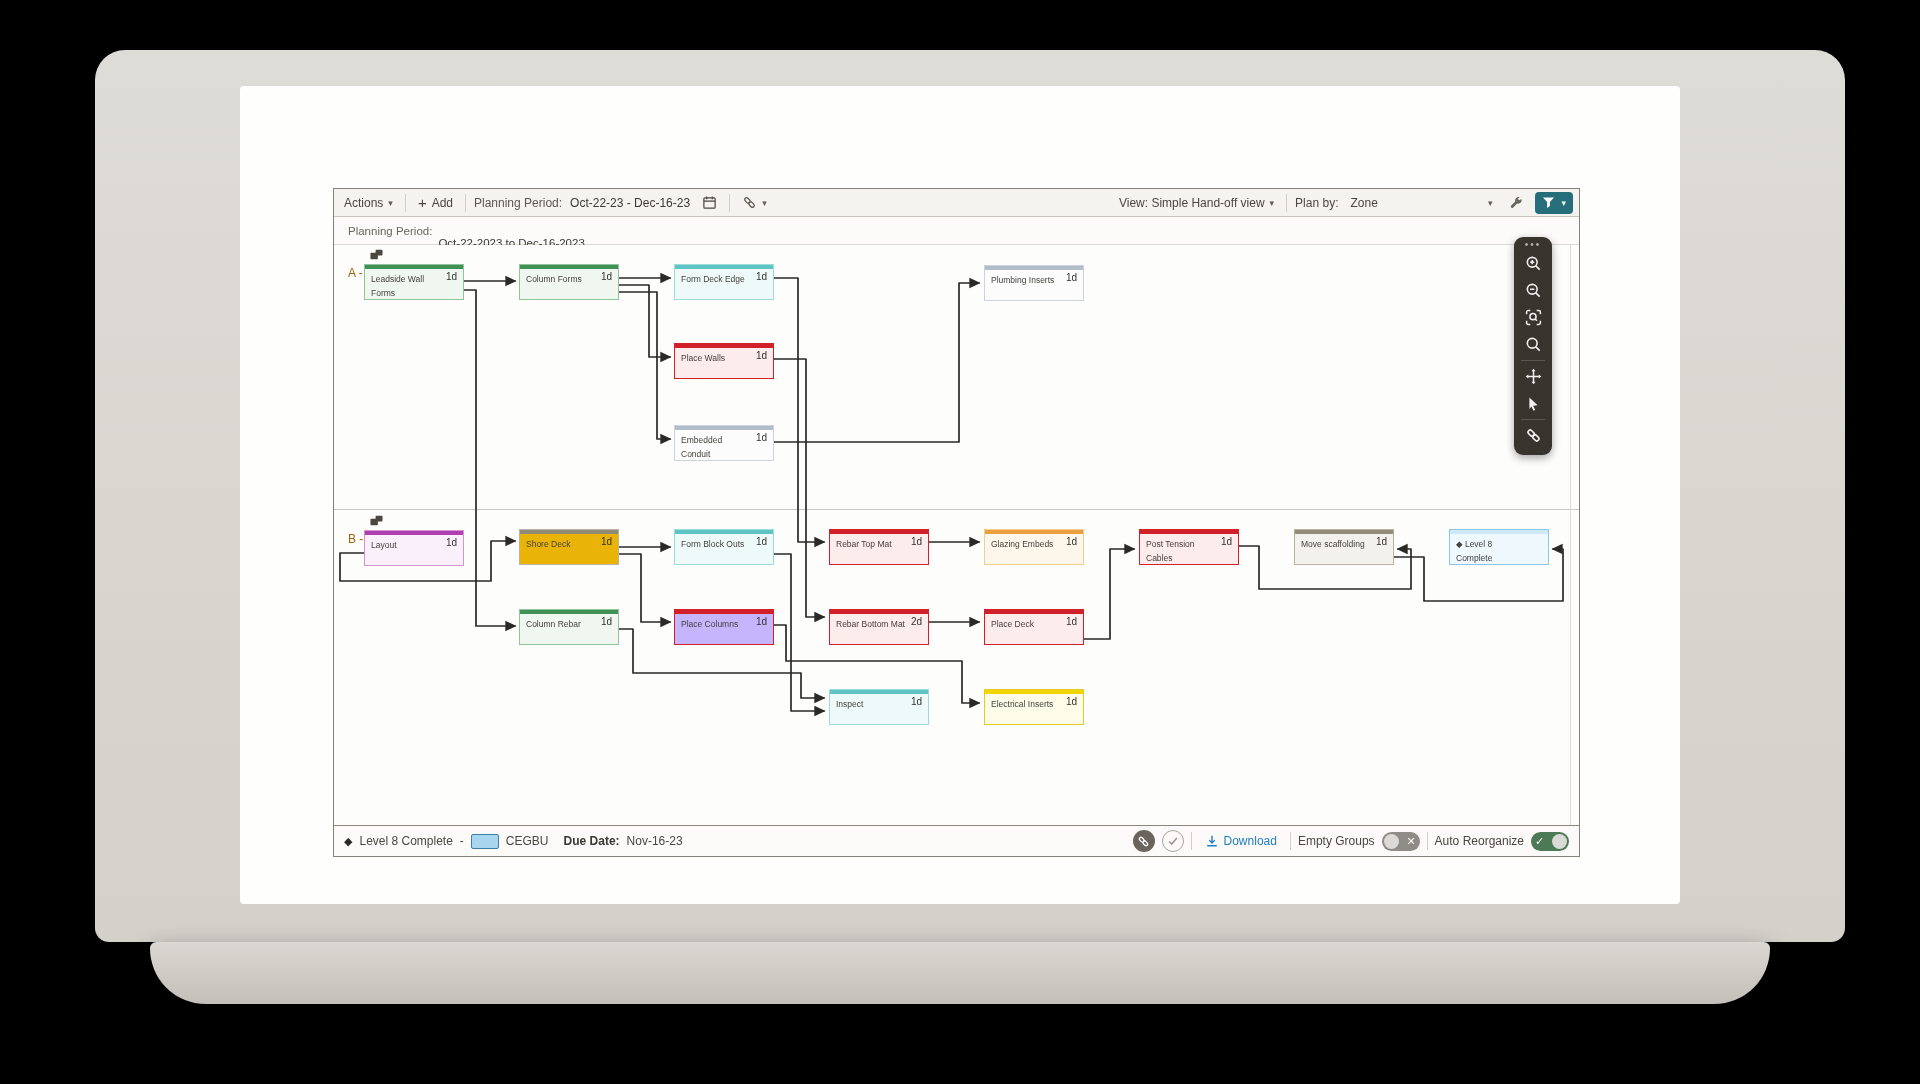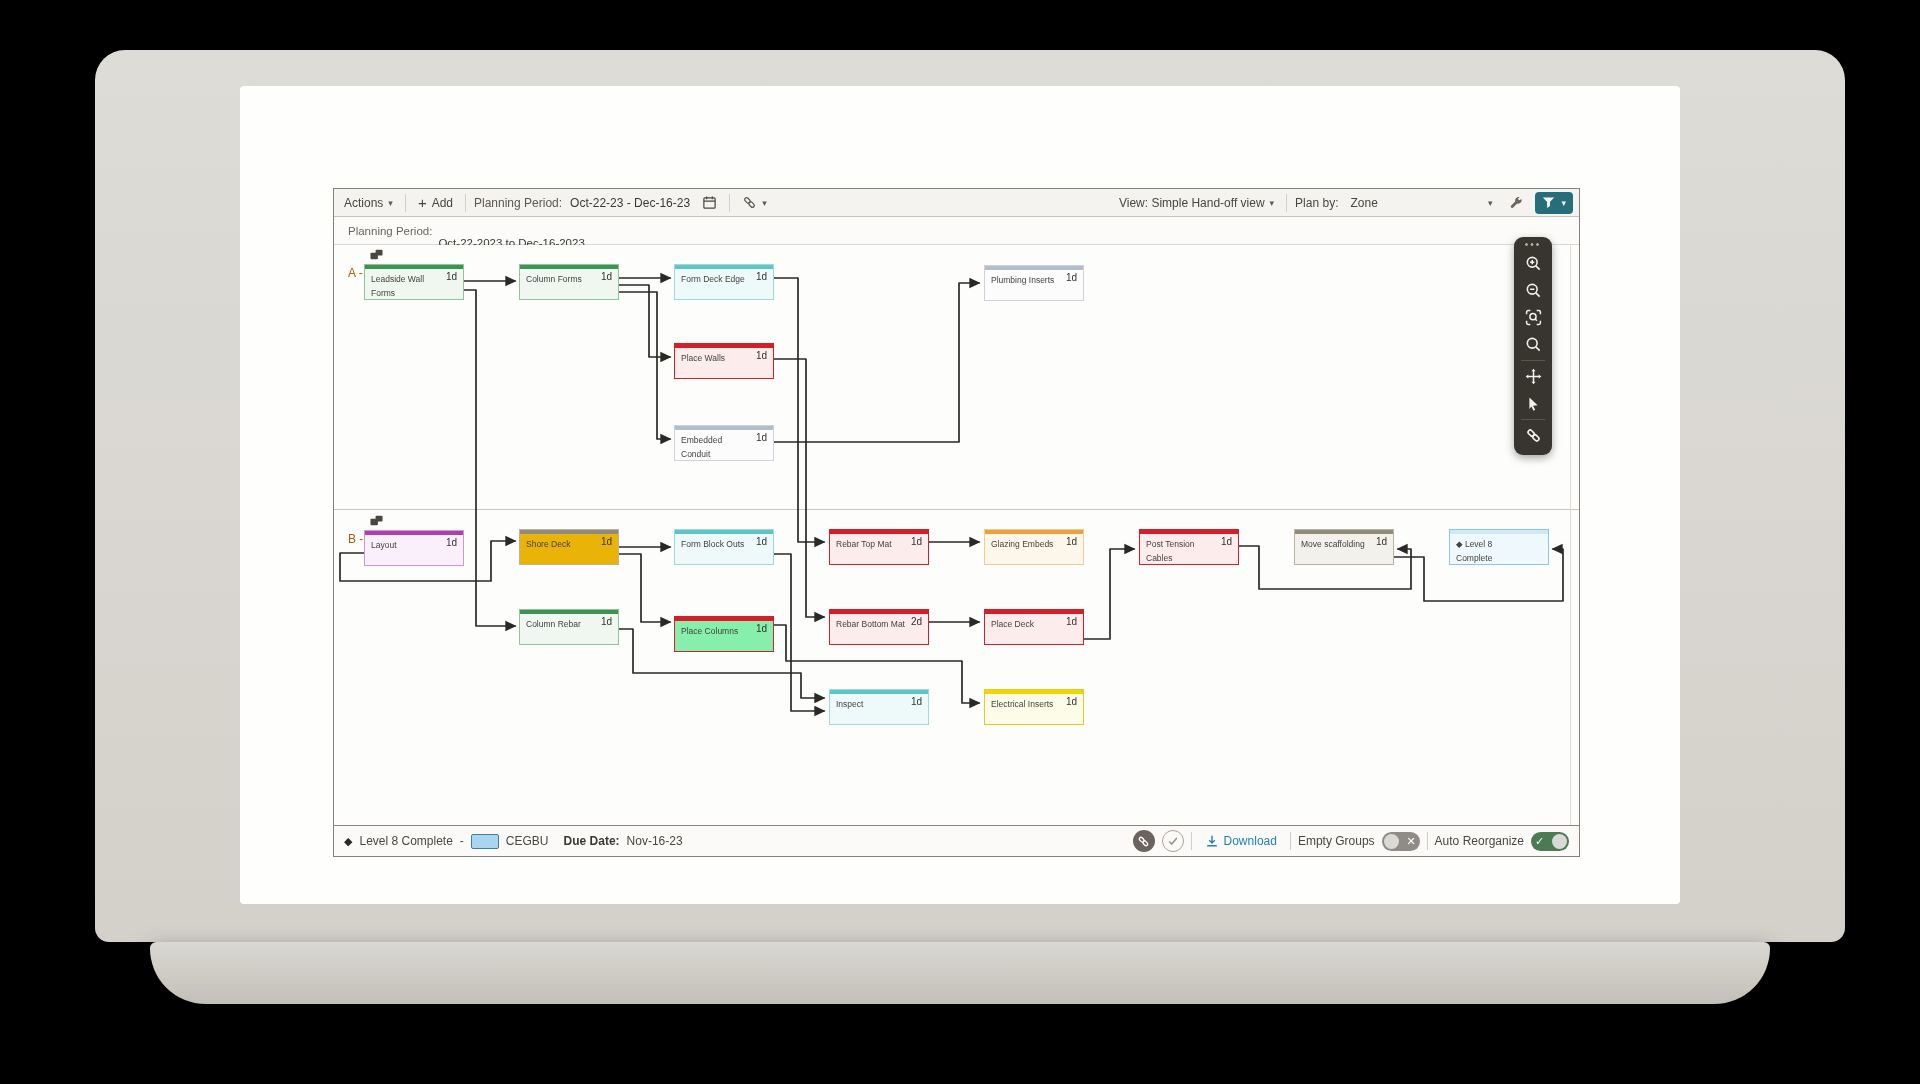--- a/index.html
+++ b/index.html
@@ -341,21 +341,21 @@
           <div class="task" style="left: 185px; top: 420px; background: rgb(239, 247, 240); border-color: rgb(143, 196, 156);">
             <div class="bar" style="background: rgb(63, 146, 84);"></div>
             <div class="tlabel">Column Rebar</div>
             <div class="dur">1d</div>
           </div>
           <div class="task" style="left: 340px; top: 340px; background: rgb(238, 250, 250); border-color: rgb(158, 220, 220);">
             <div class="bar" style="background: rgb(95, 196, 196);"></div>
             <div class="tlabel">Form Block Outs</div>
             <div class="dur">1d</div>
           </div>
-          <div class="task" style="left: 340px; top: 420px; background: #86efac; border-color: rgb(210, 32, 43); margin-top: 7px;">
+          <div class="task" style="left: 340px; top: 420px; background: #c4b5fd; border-color: rgb(210, 32, 43);">
             <div class="bar" style="background: rgb(210, 32, 43);"></div>
             <div class="tlabel">Place Columns</div>
             <div class="dur">1d</div>
           </div>
           <div class="task" style="left: 495px; top: 340px; background: rgb(252, 236, 236); border-color: rgb(210, 32, 43);">
             <div class="bar" style="background: rgb(210, 32, 43);"></div>
             <div class="tlabel">Rebar Top Mat</div>
             <div class="dur">1d</div>
           </div>
           <div class="task" style="left: 495px; top: 420px; background: rgb(252, 236, 236); border-color: rgb(210, 32, 43);">

